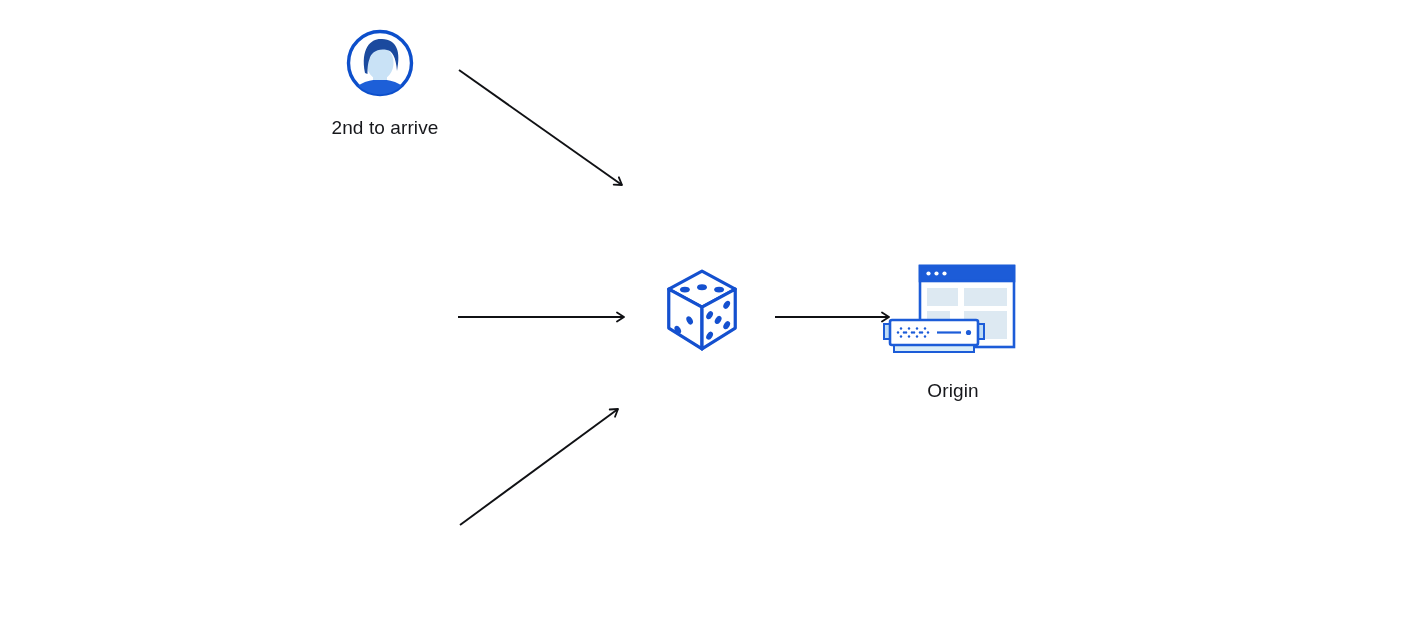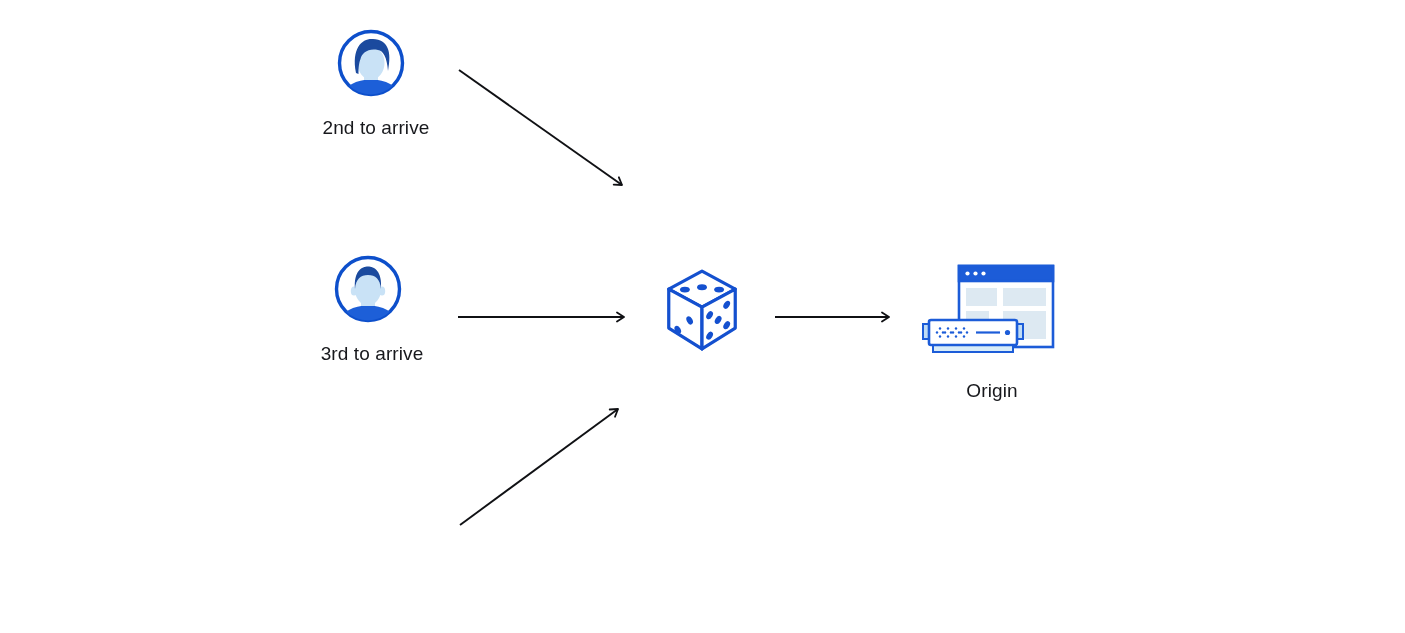--- a/index.html
+++ b/index.html
@@ -37,61 +37,40 @@
       <marker id="ah" markerWidth="13" markerHeight="13" refX="8.5" refY="6" orient="auto" markerUnits="userSpaceOnUse">
         <path d="M1.5,1.5 L8.5,6 L1.5,10.5" fill="none" stroke="#101114" stroke-width="1.8" stroke-linecap="round" stroke-linejoin="round"></path>
       </marker>
     </defs>
     <line x1="459" y1="70" x2="622" y2="185" stroke="#101114" stroke-width="1.9" marker-end="url(#ah)"></line>
     <line x1="458" y1="317" x2="624" y2="317" stroke="#101114" stroke-width="1.9" marker-end="url(#ah)"></line>
     <line x1="460" y1="525" x2="618" y2="409" stroke="#101114" stroke-width="1.9" marker-end="url(#ah)"></line>
     <line x1="775" y1="317" x2="889" y2="317" stroke="#101114" stroke-width="1.9" marker-end="url(#ah)"></line>
   </svg>
 
-  <div class="node" style="left:335px; top:27px;text-align:right;">
+  <div class="node" style="left:344px; top:27px;text-align:right;">
     <svg width="72" height="72" viewBox="0 0 72 72">
       <defs>
           <clipPath id="clipA">
             <circle cx="36" cy="36" r="31.5"></circle>
           </clipPath>
         </defs>
       <circle cx="36" cy="36" r="31.5" fill="#ffffff" stroke="#0d4fcb" stroke-width="3.4"></circle>
       <g clip-path="url(#clipA)">
         <rect x="29" y="42" width="14" height="14" fill="#c9e2f6"></rect>
         <path d="M4,72 Q10,54 36,52 Q62,54 68,72 Z" fill="#1d5fd8"></path>
         <rect x="29" y="40" width="14" height="13" fill="#c9e2f6"></rect>
         <ellipse cx="36" cy="36" rx="13.5" ry="16.5" fill="#c9e2f6"></ellipse>
         <path d="M21,46 C16,20 28,11 38,12 C53,13 57,24 53,44
                  C52,30 48,23.5 43,23 C33,21 27,26 25.5,32 C24,36 23.5,40 23.5,47 Z" fill="#1b4a9e"></path>
       </g>
     </svg>
     <div class="node-label" style="left:41px; top:90px;">2nd to arrive</div>
   </div>
 
-  <div class="node" style="left:332px; top:253px;">
-    <svg width="72" height="72" viewBox="0 0 72 72">
-      <defs>
-          <clipPath id="clipB">
-            <circle cx="36" cy="36" r="31.5"></circle>
-          </clipPath>
-        </defs>
-      <circle cx="36" cy="36" r="31.5" fill="#ffffff" stroke="#0d4fcb" stroke-width="3.4"></circle>
-      <g clip-path="url(#clipB)">
-        <rect x="29" y="42" width="14" height="14" fill="#c9e2f6"></rect>
-        <path d="M4,72 Q10,54 36,52 Q62,54 68,72 Z" fill="#1d5fd8"></path>
-        <rect x="29" y="40" width="14" height="13" fill="#c9e2f6"></rect>
-        <ellipse cx="22" cy="38" rx="3.2" ry="4.6" fill="#c9e2f6"></ellipse>
-        <ellipse cx="50" cy="38" rx="3.2" ry="4.6" fill="#c9e2f6"></ellipse>
-        <ellipse cx="36" cy="36.5" rx="13" ry="16" fill="#c9e2f6"></ellipse>
-        <path d="M23,36 C21.5,18 30,13.5 36,13.5 C42,13.5 50.5,18 49,36
-                 C48,26 43.5,22 36,22 C28.5,22 24,26 23,36 Z" fill="#1b4a9e"></path>
-      </g>
-    </svg>
-    <div class="node-label" style="left:40px; top:90px;">3rd to arrive</div>
-  </div>
 
 
   <div class="node" style="left:664px; top:266px;">
     <svg width="76" height="88" viewBox="0 0 80 92">
       <g fill="#ffffff" stroke="#1450cf" stroke-width="3.4" stroke-linejoin="round">
         <path d="M40,5 L75,24 L40,43 L5,24 Z"></path>
         <path d="M5,24 L5,65 L40,87 L40,43 Z"></path>
         <path d="M75,24 L75,65 L40,87 L40,43 Z"></path>
       </g>
       <g fill="#1450cf">
@@ -102,21 +81,21 @@
         <ellipse cx="14.5" cy="67" rx="4.6" ry="3" transform="rotate(62 14.5 67)"></ellipse>
         <ellipse cx="48" cy="51.5" rx="4.6" ry="3" transform="rotate(-58 48 51.5)"></ellipse>
         <ellipse cx="66" cy="40.5" rx="4.6" ry="3" transform="rotate(-58 66 40.5)"></ellipse>
         <ellipse cx="57" cy="56.5" rx="4.6" ry="3" transform="rotate(-58 57 56.5)"></ellipse>
         <ellipse cx="48" cy="73" rx="4.6" ry="3" transform="rotate(-58 48 73)"></ellipse>
         <ellipse cx="66" cy="62" rx="4.6" ry="3" transform="rotate(-58 66 62)"></ellipse>
       </g>
     </svg>
   </div>
 
-  <div class="node" style="left:920px; top:258px;">
+  <div class="node" style="left:881px; top:258px;">
     <svg width="140" height="105" viewBox="0 0 140 105">
 
       <rect x="39" y="8" width="94" height="81" fill="#ffffff" stroke="#1c5cd8" stroke-width="2.6"></rect>
       <rect x="39" y="8" width="94" height="15" fill="#1c5cd8" stroke="#1c5cd8" stroke-width="2.6"></rect>
       <circle cx="47.5" cy="15.5" r="2.1" fill="#ffffff"></circle>
       <circle cx="55.5" cy="15.5" r="2.1" fill="#ffffff"></circle>
       <circle cx="63.5" cy="15.5" r="2.1" fill="#ffffff"></circle>
       <g fill="#dde9f2">
         <rect x="46" y="30" width="31" height="18"></rect>
         <rect x="83" y="30" width="43" height="18"></rect>

